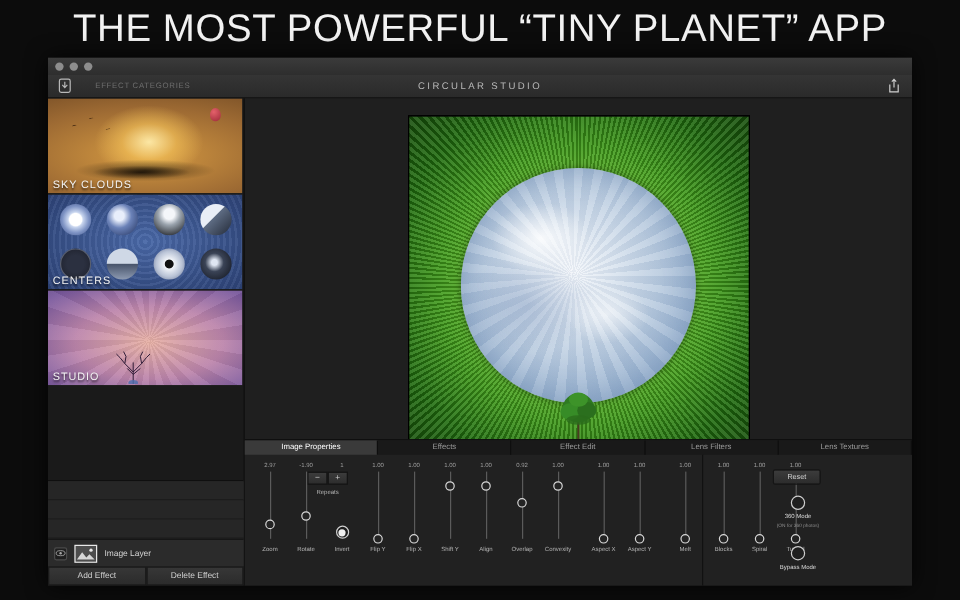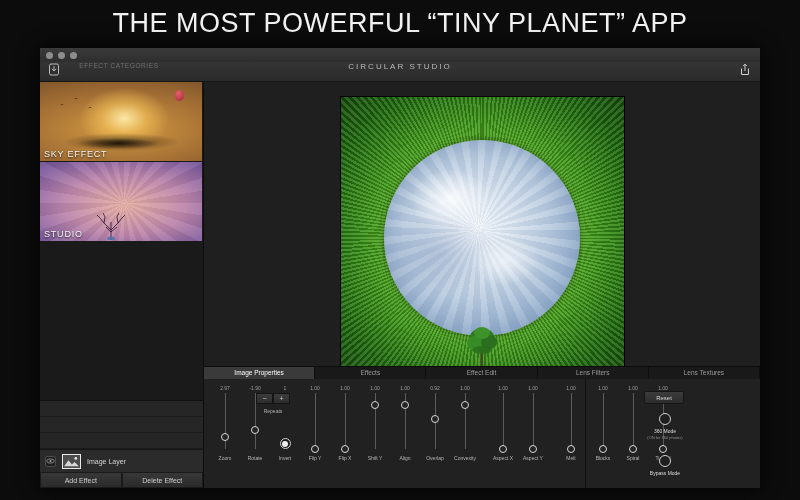--- a/index.html
+++ b/index.html
@@ -7,21 +7,21 @@
     width: 800px; height: 500px;
     background: #0c0c0c;
     font-family: "Liberation Sans", sans-serif;
     overflow: hidden;
   }
 
   
   #headline {
     position: absolute; top: 0; left: 0; width: 800px; height: 46px;
     display: flex; align-items: center; justify-content: center;
-    color: #f2f2f2; font-size: 27px; letter-spacing: 0.5px;
+    color: #f2f2f2; font-size: 32px; letter-spacing: 0.5px;
     font-weight: 300; white-space: nowrap;
   }
 
   
   #app-window {
     position: absolute; left: 40px; top: 48px; width: 720px; height: 440px;
     background: #1d1d1d; overflow: hidden;
     box-shadow: 0 0 18px rgba(0,0,0,0.85);
   }
 
@@ -32,21 +32,21 @@
     display: flex; align-items: center;
   }
   .traffic { display: flex; gap: 5px; margin-left: 6px; }
   .dot { width: 7px; height: 7px; border-radius: 50%; background: #8d8d8d; }
 
   
   #toolbar {
     position: relative; height: 20px; width: 100%;
     background: linear-gradient(#353535, #2a2a2a);
     border-bottom: 1px solid #141414;
-    display: flex; align-items: flex-start;
+    display: flex; align-items: center;
   }
   #import-icon { margin-left: 8px; width: 12px; height: 13px; }
   #effect-categories-label {
     width: 118px; text-align: center; color: #6e6e6e;
     font-size: 6.5px; letter-spacing: 0.6px;
   }
   #app-title {
     position: absolute; left: 0; right: 0; text-align: center;
     color: #b9b9b9; font-size: 8px; letter-spacing: 2px;
   }
@@ -301,23 +301,37 @@
     <div id="sidebar">
 
       <div id="category-list">
 
         <div class="category">
           <div class="art-sky"></div>
           <div class="balloon"></div>
           <div class="bird" style="left:20px;top:22px"></div>
           <div class="bird" style="left:34px;top:16px"></div>
           <div class="bird" style="left:48px;top:25px"></div>
-          <div class="cat-label">SKY EFFECT</div>
+          <div class="cat-label">SKY CLOUDS</div>
         </div>
 
+        <div class="category">
+          <div class="art-centers"></div>
+          <div class="sphere-grid">
+            <span class="sphere sp1"></span>
+            <span class="sphere sp2"></span>
+            <span class="sphere sp3"></span>
+            <span class="sphere sp4"></span>
+            <span class="sphere sp5"></span>
+            <span class="sphere sp6"></span>
+            <span class="sphere sp7"></span>
+            <span class="sphere sp8"></span>
+          </div>
+          <div class="cat-label">CENTERS</div>
+        </div>
 
         <div class="category">
           <div class="art-clouds"></div>
           <svg class="tree-silhouette" viewBox="0 0 34 30">
             <g stroke="#2a1733" stroke-width="0.8" fill="none">
               <path d="M17 30 V19"></path>
               <path d="M17 20 L10 13 M17 20 L24 13 M17 22 L12 17 M17 22 L23 17"></path>
               <path d="M10 13 L6 8 M10 13 L11 7 M24 13 L28 8 M24 13 L23 7"></path>
               <path d="M6 8 L3 5 M11 7 L9 3 M28 8 L31 5 M23 7 L25 3 M17 19 L17 12"></path>
             </g>

